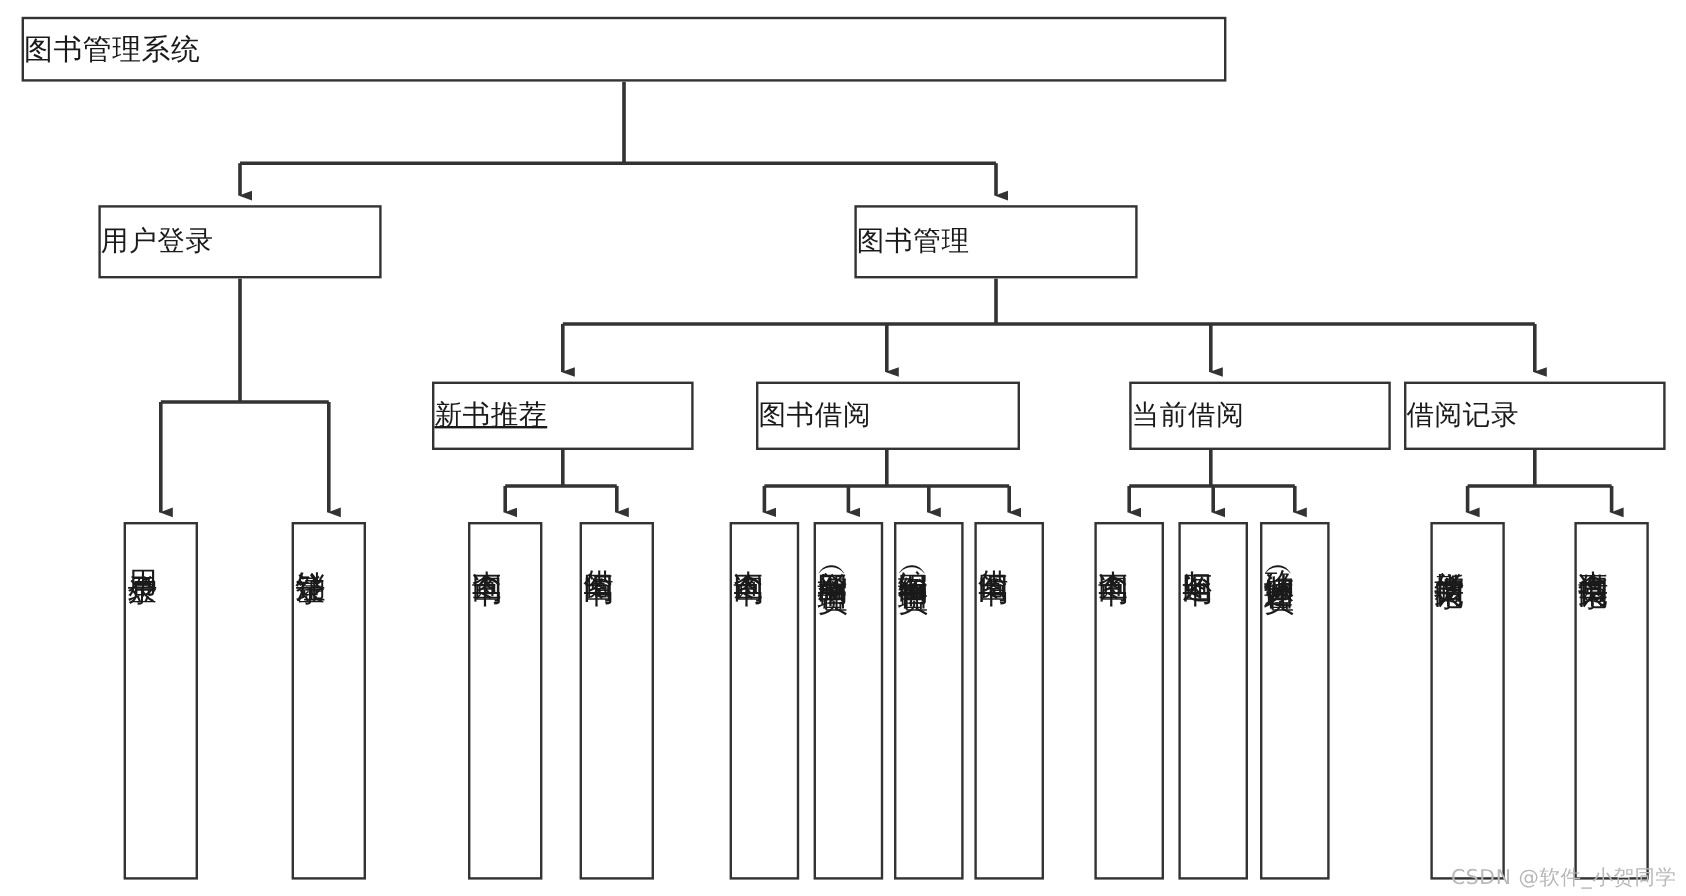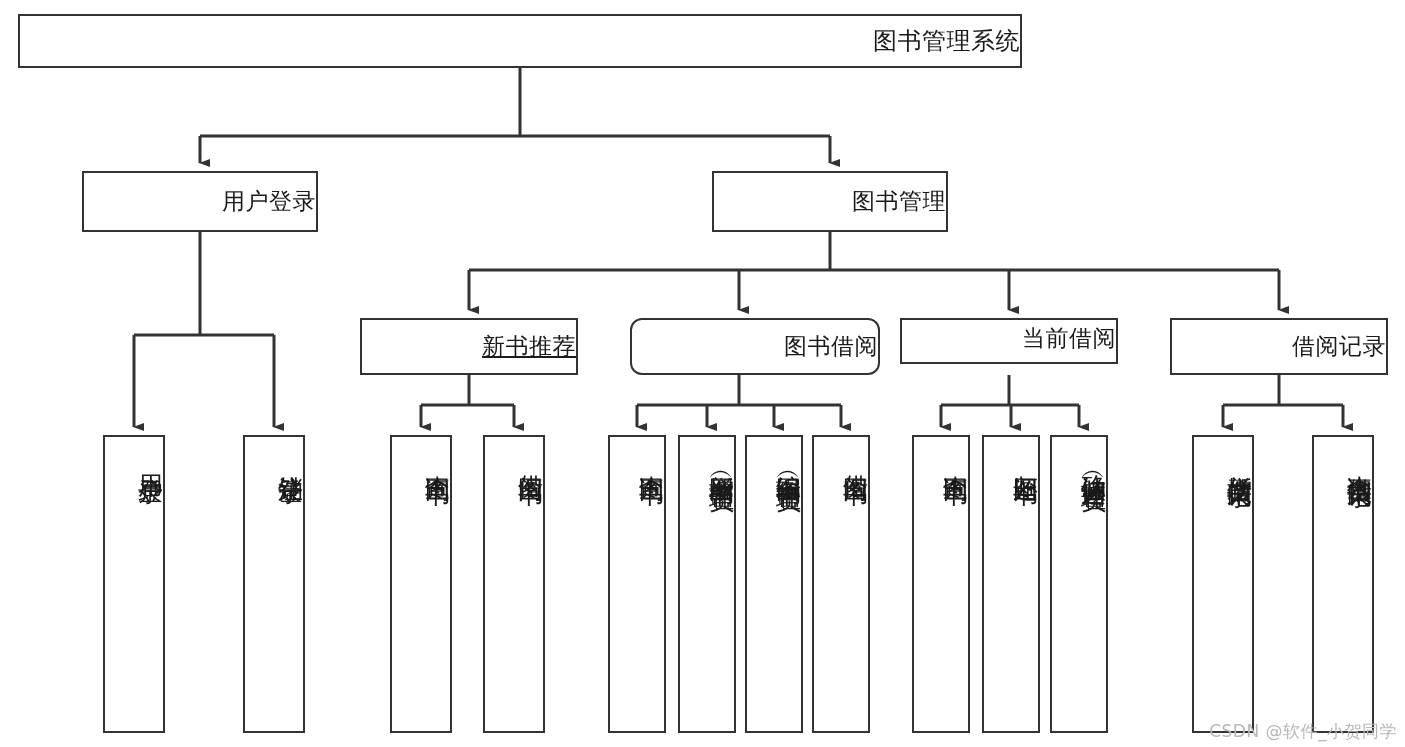--- a/index.html
+++ b/index.html
@@ -25,21 +25,21 @@
     width: 1405px;
     height: 747px;
   }
   .node {
     position: absolute;
     box-sizing: border-box;
     border: 2px solid #333333;
     background: #ffffff;
     display: flex;
     align-items: center;
-    justify-content: flex-end;
+    justify-content: flex-start;
     color: #1a1a1a;
   }
   .node-label {
     display: block;
     text-align: center;
     line-height: 1.18;
     color: #1a1a1a;
     letter-spacing: 0.5px;
   }
   .node.horizontal .node-label {
@@ -144,24 +144,24 @@
   <div class="node horizontal" style="left:82px; top:171px; width:236px; height:61px;">
     <span class="node-label">用户登录</span>
   </div>
   <div class="node horizontal" style="left:712px; top:171px; width:236px; height:61px;">
     <span class="node-label">图书管理</span>
   </div>
 
   <div class="node horizontal" style="left:360px; top:318px; width:218px; height:57px;text-decoration:underline;">
     <span class="node-label">新书推荐</span>
   </div>
-  <div class="node horizontal" style="left:630px; top:318px; width:250px; height:57px;border-radius:12px;">
+  <div class="node horizontal" style="left:630px; top:318px; width:220px; height:57px;">
     <span class="node-label">图书借阅</span>
   </div>
-  <div class="node horizontal" style="left:900px; top:318px; width:218px; height:46px;font-family:Liberation Mono, monospace;">
+  <div class="node horizontal" style="left:941px; top:318px; width:218px; height:57px;">
     <span class="node-label">当前借阅</span>
   </div>
   <div class="node horizontal" style="left:1170px; top:318px; width:218px; height:57px;">
     <span class="node-label">借阅记录</span>
   </div>
 
   <div class="node vertical" style="left:103px; top:435px; width:62px; height:298px;">
     <span class="node-label">用户登录</span>
   </div>
   <div class="node vertical" style="left:243px; top:435px; width:62px; height:298px;">

